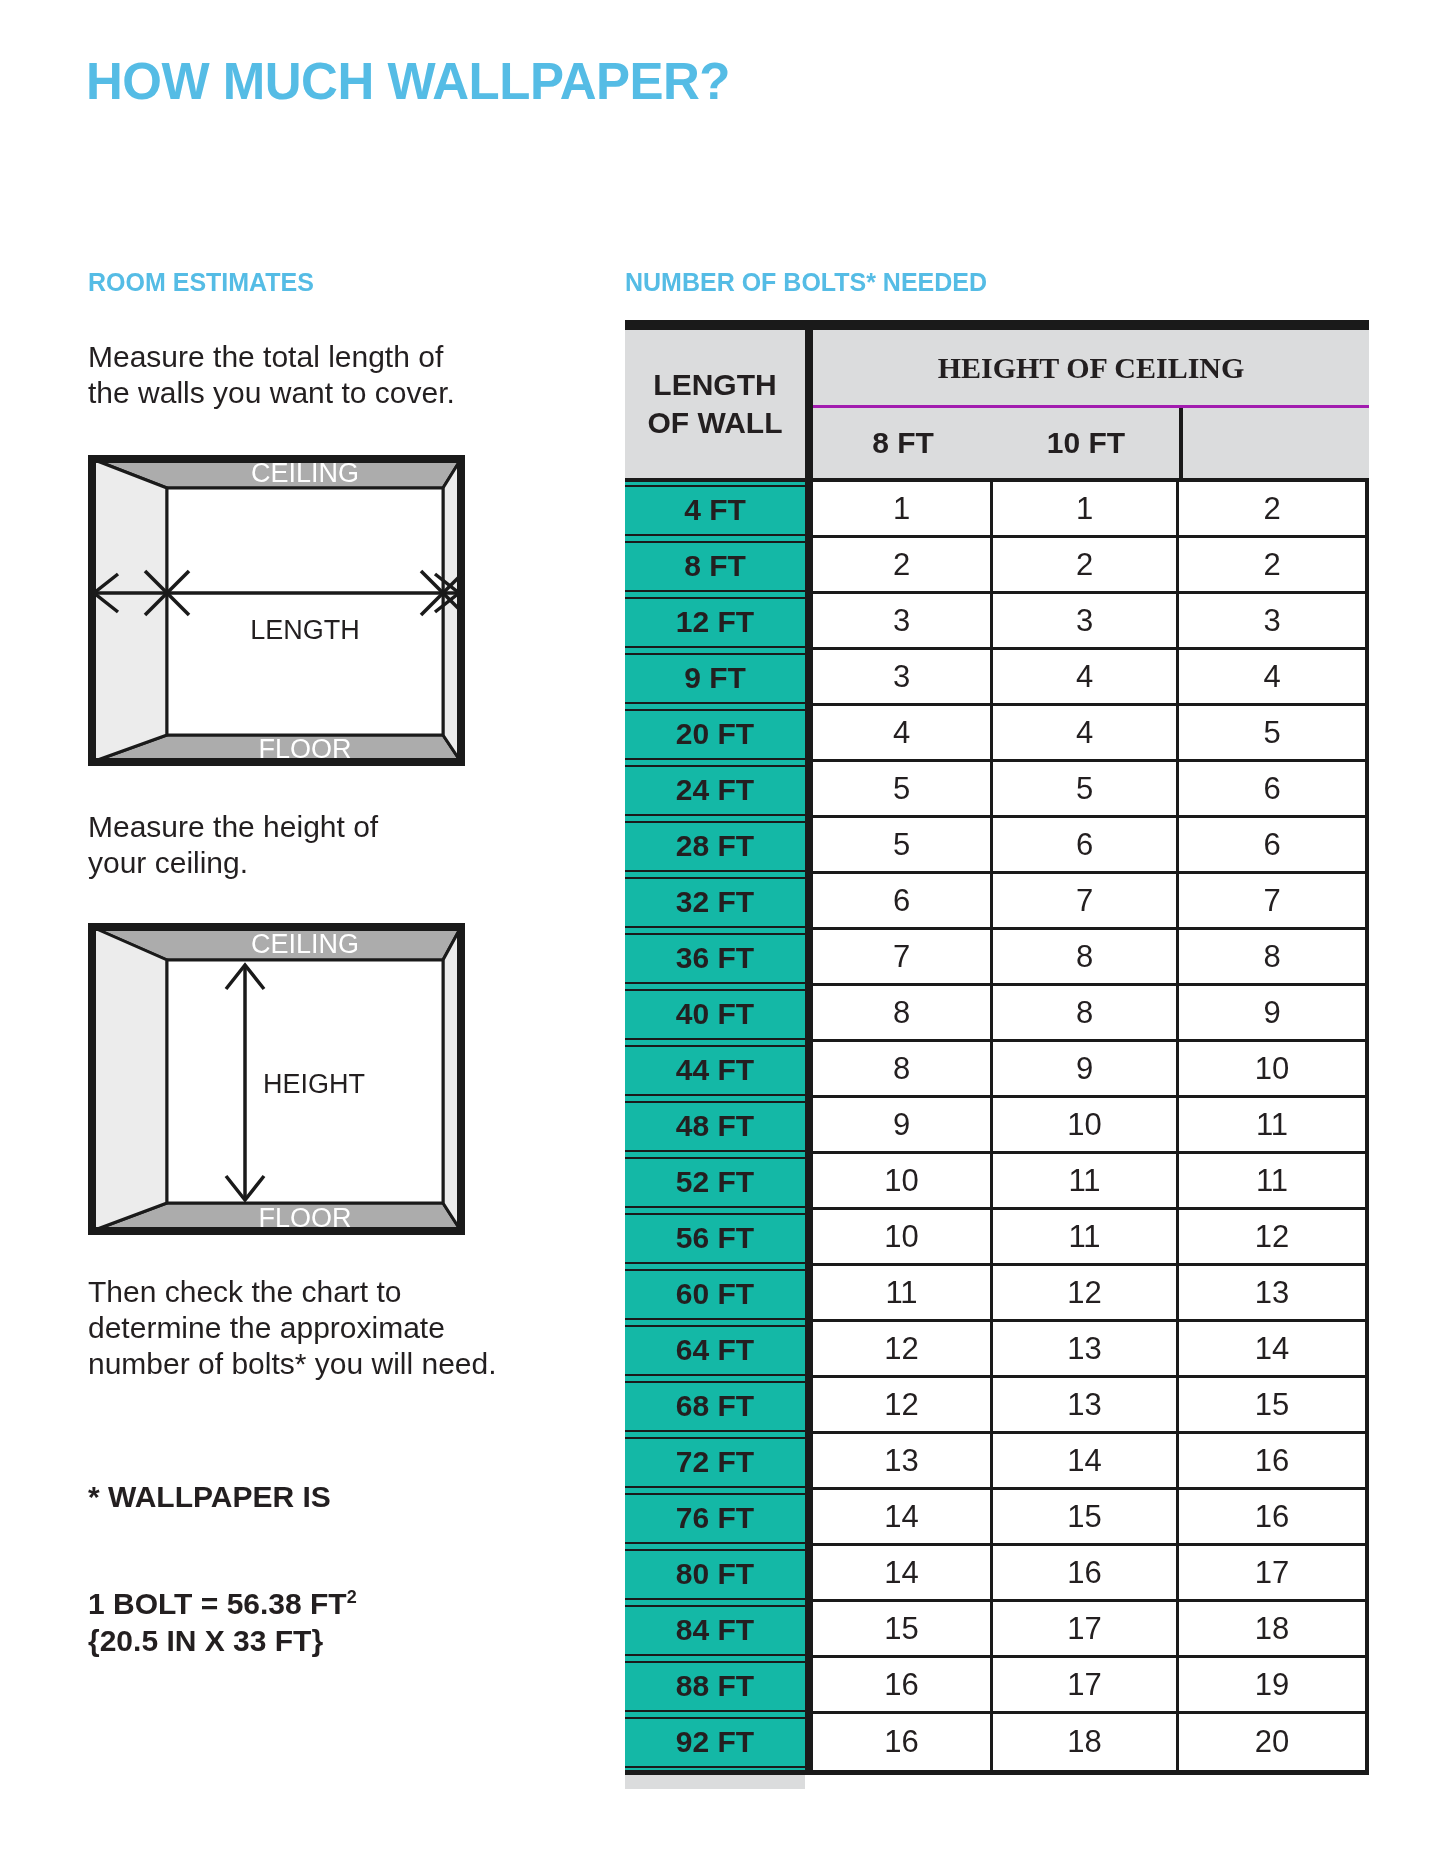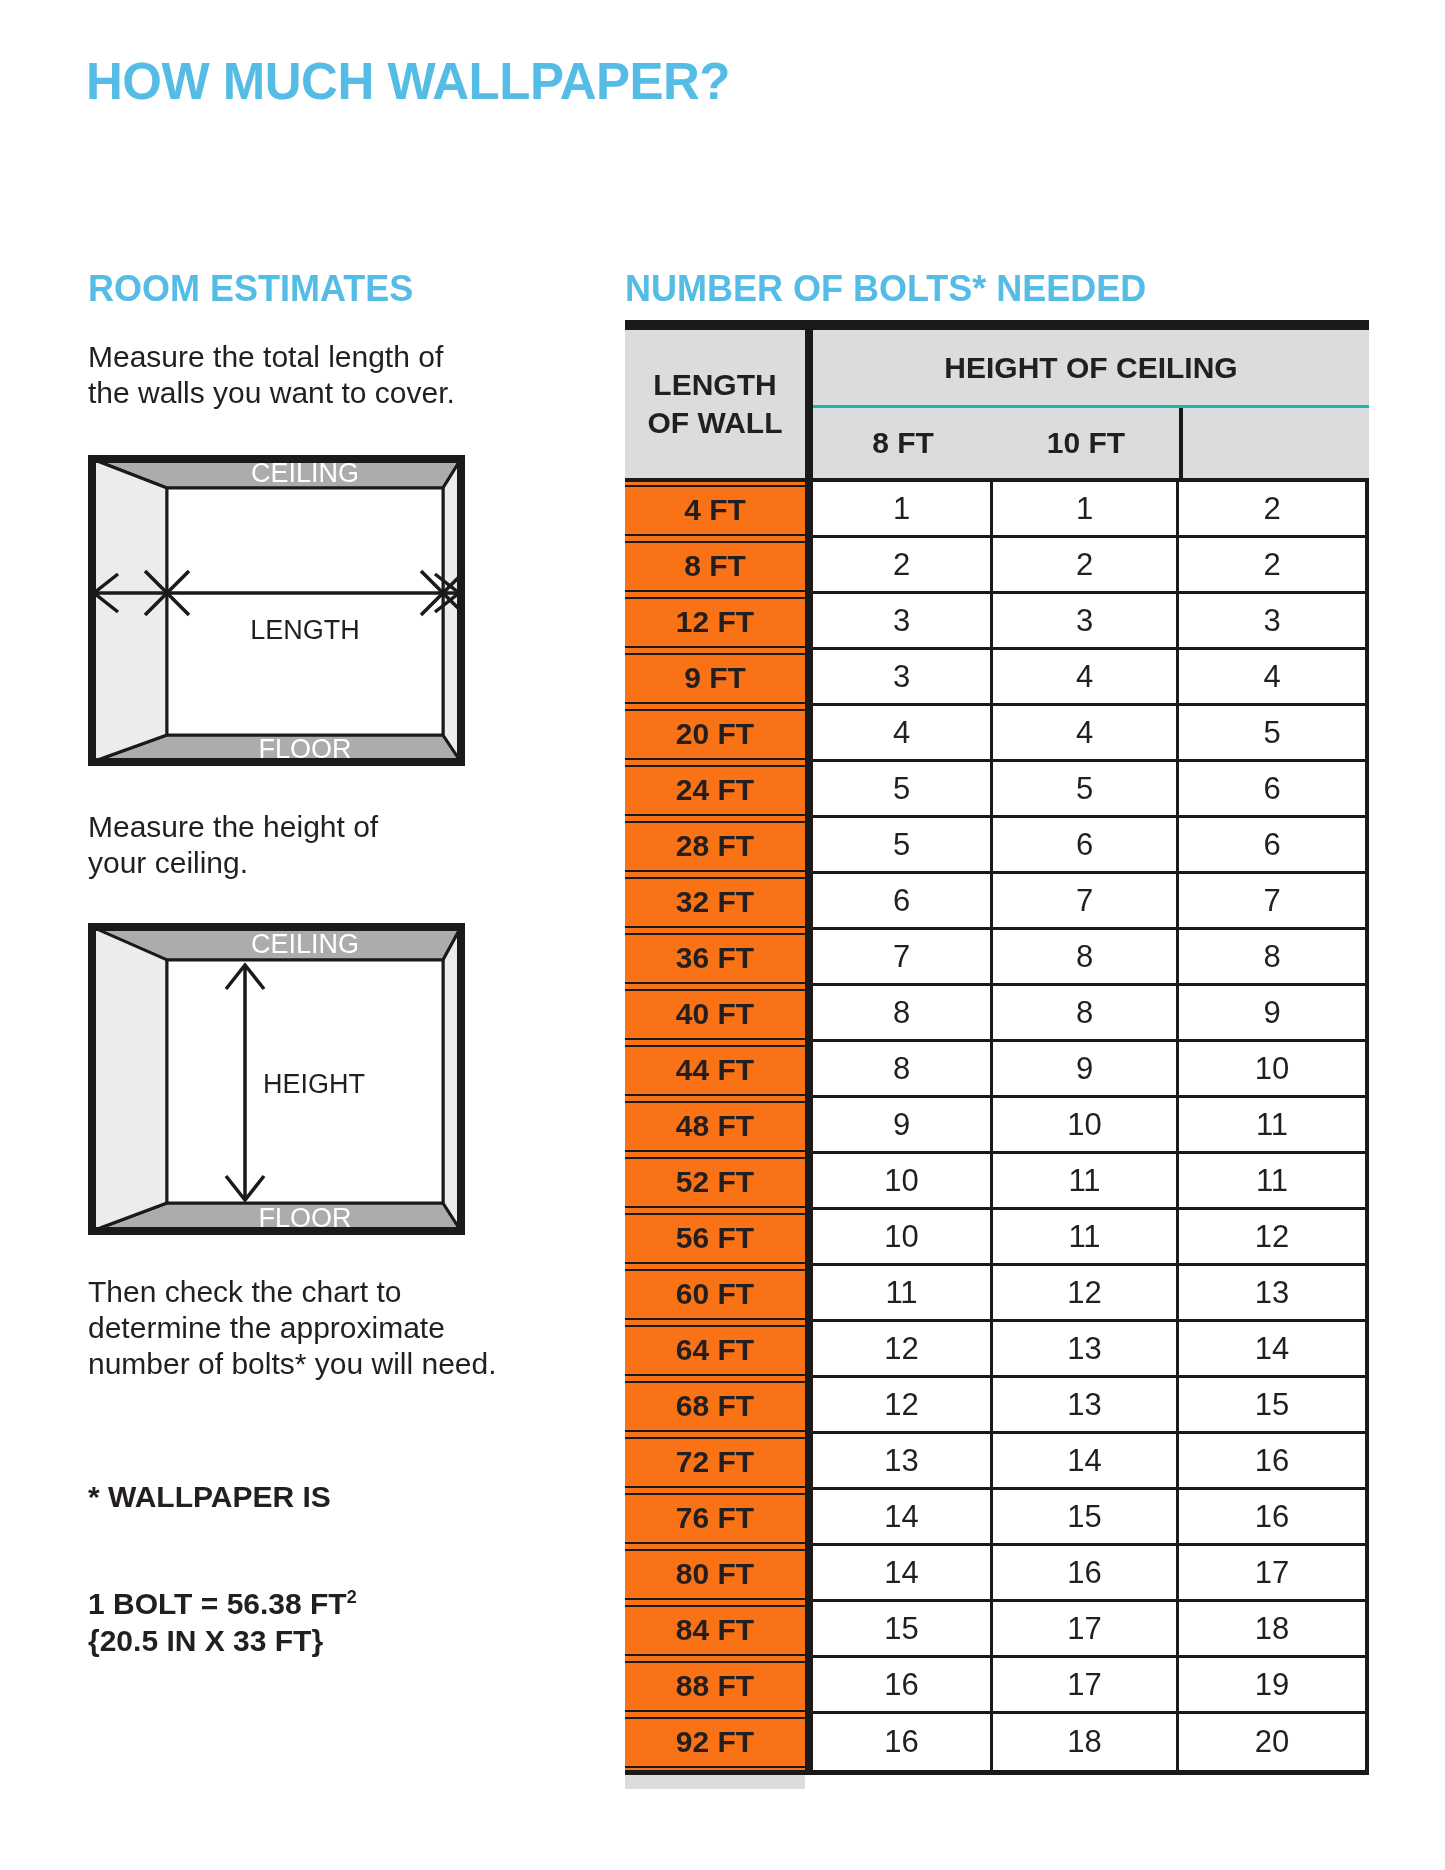--- a/index.html
+++ b/index.html
@@ -12,21 +12,21 @@
   .abs { position:absolute; }
 
   
   .page-title {
     left:86px; top:52px;
     font-size:51px; font-weight:bold; letter-spacing:-0.5px;
     color:#55bce5;
   }
   .section-heading {
     top:268px;
-    font-size:36px; font-weight:bold; color:#55bce5;
+    font-size:25px; font-weight:bold; color:#55bce5;
   }
   .h-left  { left:88px; }
   .h-table { left:625px; width:744px; text-align:left; }
 
   .para {
     left:88px; width:430px;
     font-size:30px; line-height:36px; color:#231f20;
     white-space:pre-line;
   }
   .p-step1 { top:339px; }
@@ -63,35 +63,35 @@
 
   .thead { display:flex; width:744px; border-bottom:4px solid #1a1a1a; }
   .th-label {
     width:180px; height:148px; background:#dbdcdd;
     display:flex; flex-direction:column; align-items:center; justify-content:center;
     font-size:30px; font-weight:bold; line-height:38px;
   }
   .vdiv { width:8px; background:#1a1a1a; flex:none; }
   .th-right { width:556px; display:flex; flex-direction:column; }
   .th-span {
-    height:78px; background:#dbdcdd; border-bottom:3px solid #14b8a6;
+    height:78px; background:#dbdcdd; border-bottom:3px solid #a21caf;
     display:flex; align-items:center; justify-content:center;
-    font-size:30px; font-weight:bold;
+    font-size:30px; font-weight:bold;font-family:Liberation Serif, serif;
   }
   .th-cols { height:70px; display:flex; background:#dbdcdd; }
   .th-col {
     display:flex; align-items:center; justify-content:center;
     font-size:30px; font-weight:bold;
   }
   .th-col.w0 { width:180px; }
   .th-col.w1 { width:186px; }
   .th-col.w2 { width:190px; border-right:4px solid #1a1a1a; }
 
   .trow { display:flex; width:744px; height:56px; }
-  .rlabel { width:180px; height:56px; background:#f97316; padding:2.5px 0; }
+  .rlabel { width:180px; height:56px; background:#14b8a6; padding:2.5px 0; }
   .rlabel .bar {
     height:100%;
     border-top:2.5px solid #1a1a1a; border-bottom:2.5px solid #1a1a1a;
     display:flex; align-items:center; justify-content:center;
     font-size:30px; font-weight:bold;
   }
   .cell {
     height:56px; background:#ffffff;
     display:flex; align-items:center; justify-content:center;
     font-size:31px;

